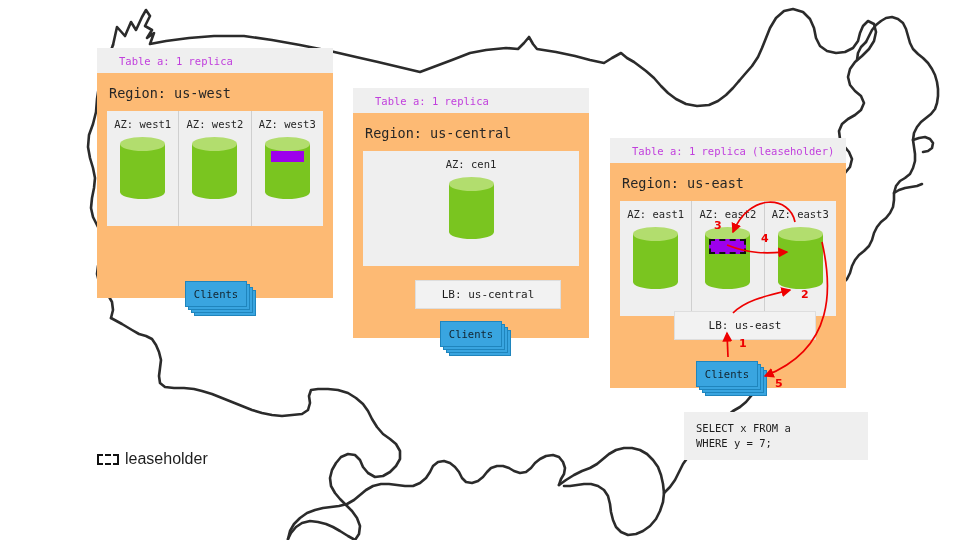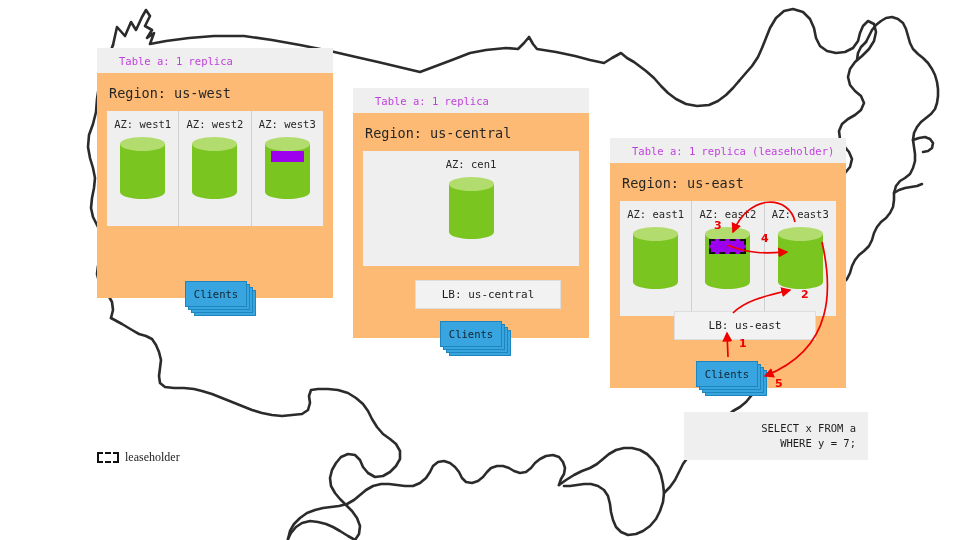--- a/index.html
+++ b/index.html
@@ -131,30 +131,29 @@
   
   .sql-box{
     position:absolute;
     background:#efefef;
     z-index:7;
     font-size:10.5px;
     line-height:1.45;
     color:#1d1d1d;
     padding:9px 12px;
     white-space:pre;
-    text-align:right;
   }
 
   
   .legend{
     position:absolute;
     z-index:7;
     display:flex;align-items:center;
-    font-family:Liberation Serif, serif;
-    font-size:12px;color:#1d1d1d;
+    font-family:Liberation Sans, sans-serif;
+    font-size:16px;color:#1d1d1d;
   }
   .legend .swatch{
     width:22px;height:11px;
     border:2px dashed #111111;
     margin-right:6px;
     background:transparent;
     box-sizing:border-box;
   }
 
   

